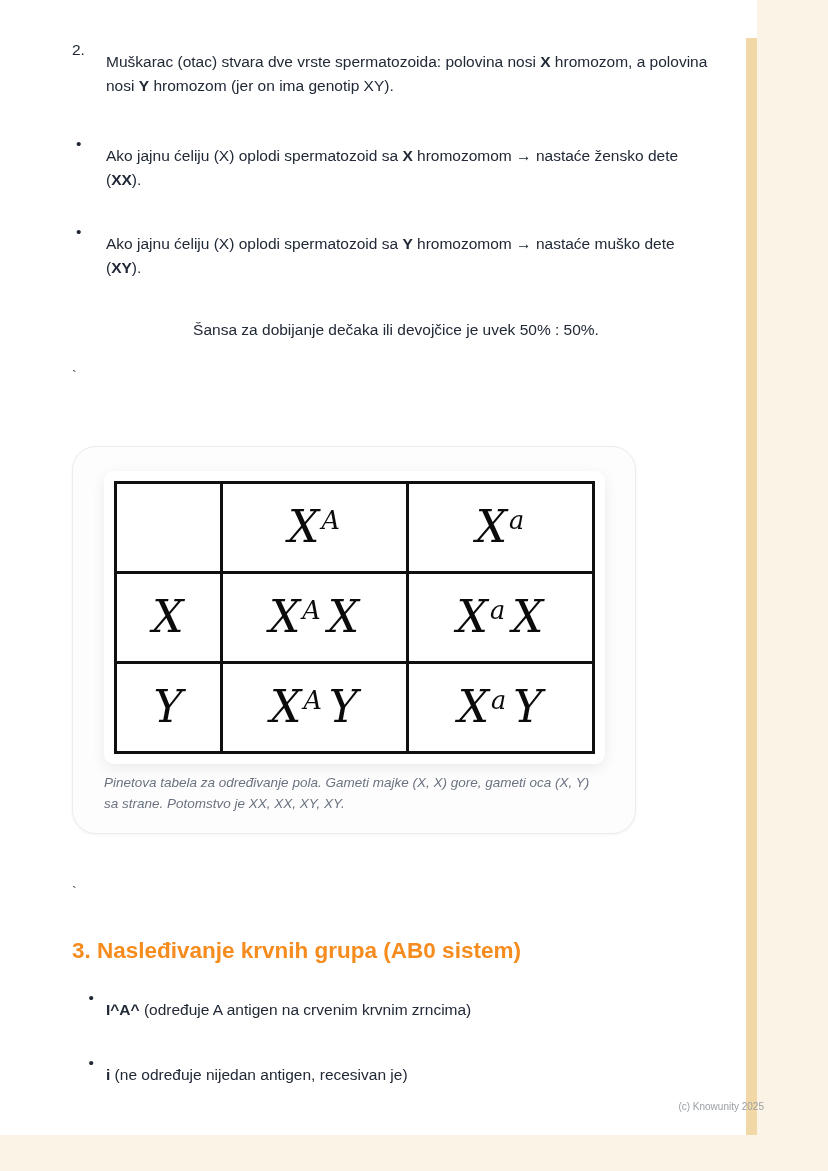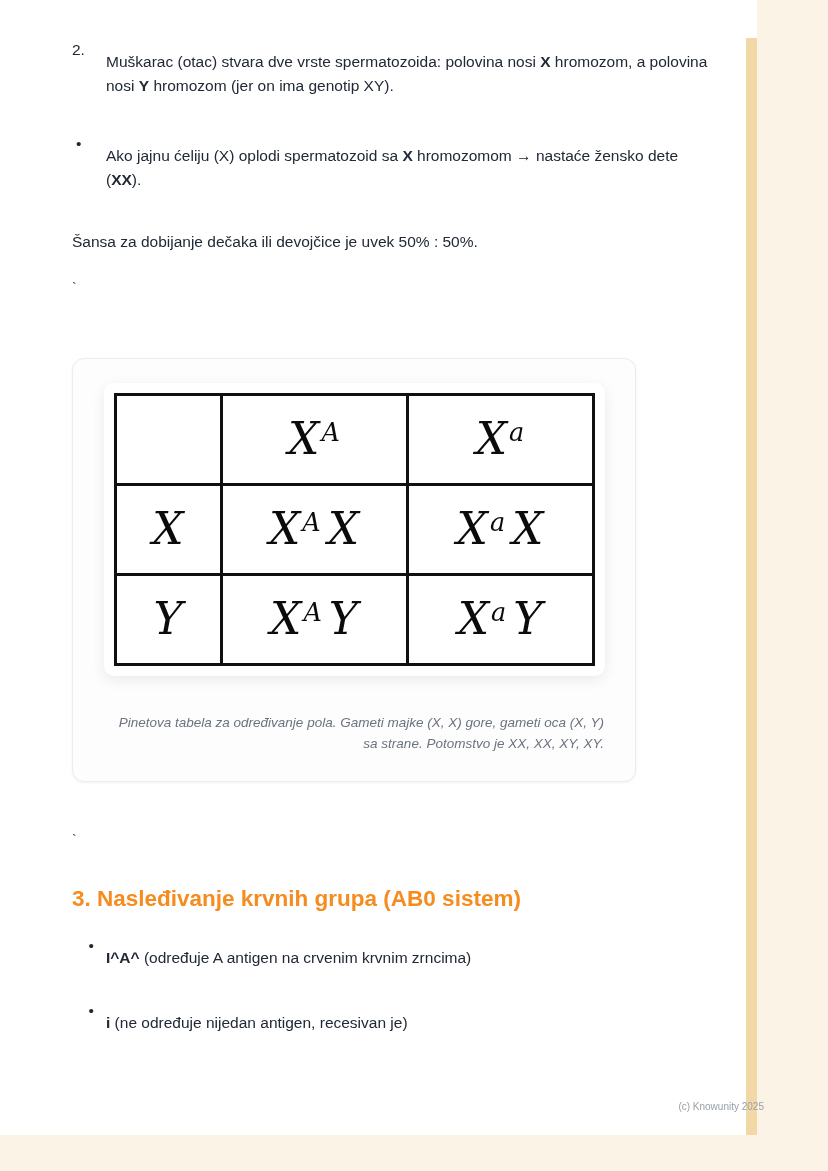--- a/index.html
+++ b/index.html
@@ -34,48 +34,48 @@
   }
   b{font-weight:700;}
   .numbered{display:flex;margin:0 0 22px 0;}
   .num{flex:0 0 22px;}
   .li-text{margin:12px;max-width:624px;}
   .bullet{display:flex;margin:16px 0 0 4px;}
   .bullet::before{
     content:"\2022";
     flex:0 0 auto;width:18px;
   }
-  .para{margin:26px 0 0 0;max-width:648px;}
+  .para{margin:26px 0 0 0;max-width:648px;text-align:center;}
   .tick{margin:24px 0 0 0;font-size:14px;color:#374151;}
   .card{
     margin:58px 0 0 0;width:564px;
-    background:#fdfdfd;border:1px solid #ececec;border-radius:12px;
+    background:#fdfdfd;border:1px solid #ececec;border-radius:24px;
     box-shadow:0 1px 3px rgba(0,0,0,0.05);
-    padding:24px 26px 26px 26px;
+    padding:24px 26px 18px 26px;
   }
   .figure{
     width:fit-content;margin:0 auto;background:#ffffff;
     border-radius:10px;box-shadow:0 4px 14px rgba(0,0,0,0.08);
     padding:10px;
   }
   table.punnett{border-collapse:collapse;}
   table.punnett td{
     border:3px solid var(--table-line);
     height:90px;text-align:center;vertical-align:middle;
     font-family:"DejaVu Serif","Liberation Serif",serif;
     font-style:italic;font-size:44px;color:#0b0b0b;
     padding:0 6px;
   }
   td.c0{width:106px;}
   td.cx{width:186px;}
   .sup{font-size:0.58em;vertical-align:0.5em;line-height:0;margin-left:2px;}
   .sup:empty{display:none;}
   .tail:not(:empty){margin-left:7px;}
   .fig-caption{
-    margin:36px auto 0 auto;max-width:500px;text-align:right;
+    margin:8px auto 0 auto;max-width:500px;text-align:left;
     font-style:italic;font-size:13.5px;line-height:1.6;color:var(--caption);
   }
   .section-heading{
     margin:30px 0 0 0;font-size:22.5px;font-weight:700;color:var(--accent);
   }
   .blood-intro{margin:24px 0 0 0;max-width:648px;}
   .blood-bullet{display:flex;margin:17px 0 0 4px;text-align:right;}
   .blood-bullet::before{content:"\2022";flex:0 0 auto;width:18px;}
   .outro{margin:26px 0 0 0;}
   .watermark{
@@ -91,20 +91,23 @@
 
     <div class="numbered">
       <span class="num">2.</span>
       <p class="li-text"><span>Muškarac (otac) stvara dve vrste spermatozoida: polovina nosi </span><b>X</b><span> hromozom, a polovina nosi </span><b>Y</b><span> hromozom (jer on ima genotip XY).</span></p>
     </div>
 
     <div class="bullet">
       <p class="li-text"><span>Ako jajnu ćeliju (X) oplodi spermatozoid sa </span><b>X</b><span> hromozomom → nastaće žensko dete (</span><b>XX</b><span>).</span></p>
     </div>
 
+    <div class="bullet">
+      <p class="li-text"><span>Ako jajnu ćeliju (X) oplodi spermatozoid sa </span><b>Y</b><span> hromozomom → nastaće muško dete (</span><b>XY</b><span>).</span></p>
+    </div>
 
     <p class="para">Šansa za dobijanje dečaka ili devojčice je uvek 50% : 50%.</p>
 
     <p class="tick">`</p>
 
     <div class="card">
       <div class="figure">
         <table class="punnett">
           <tbody>
               <tr>

